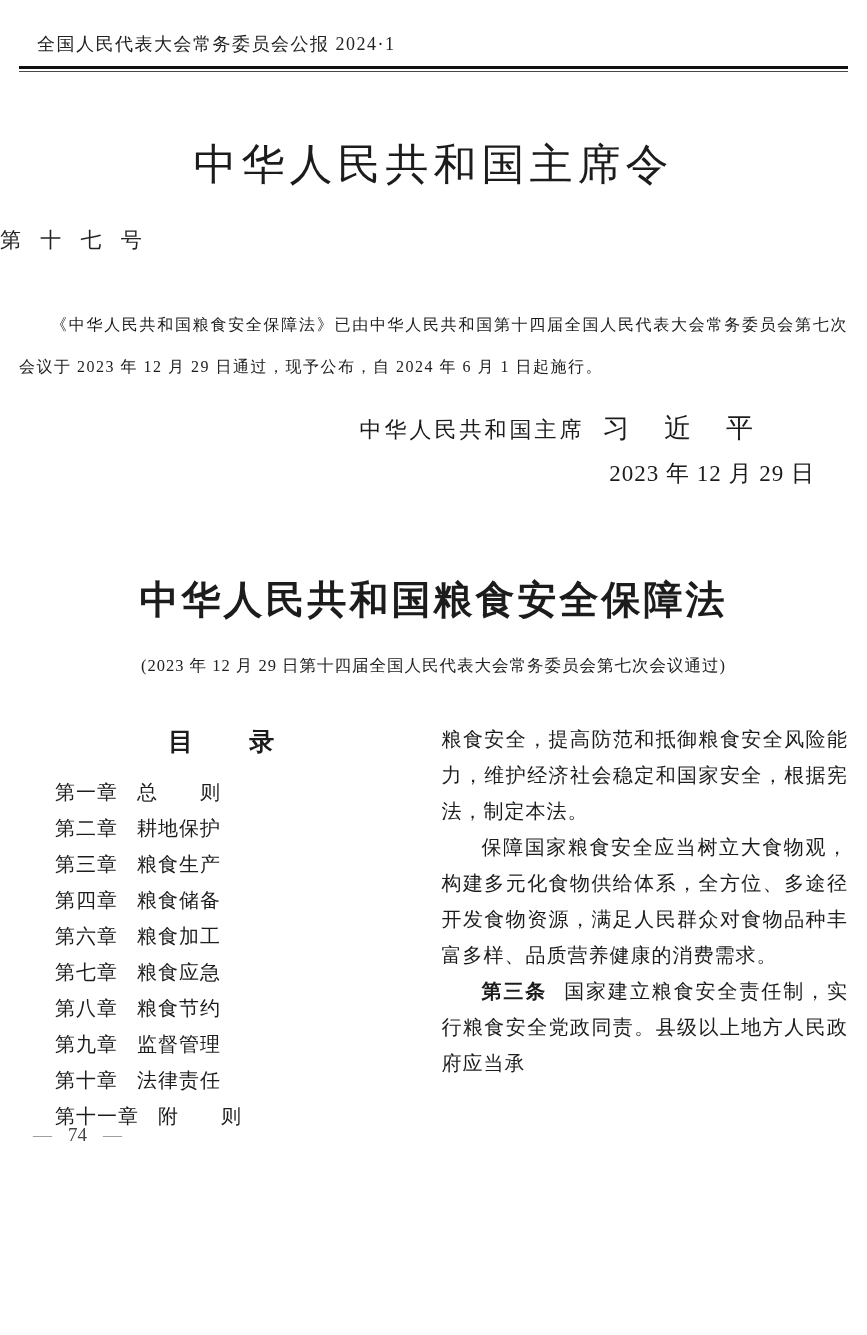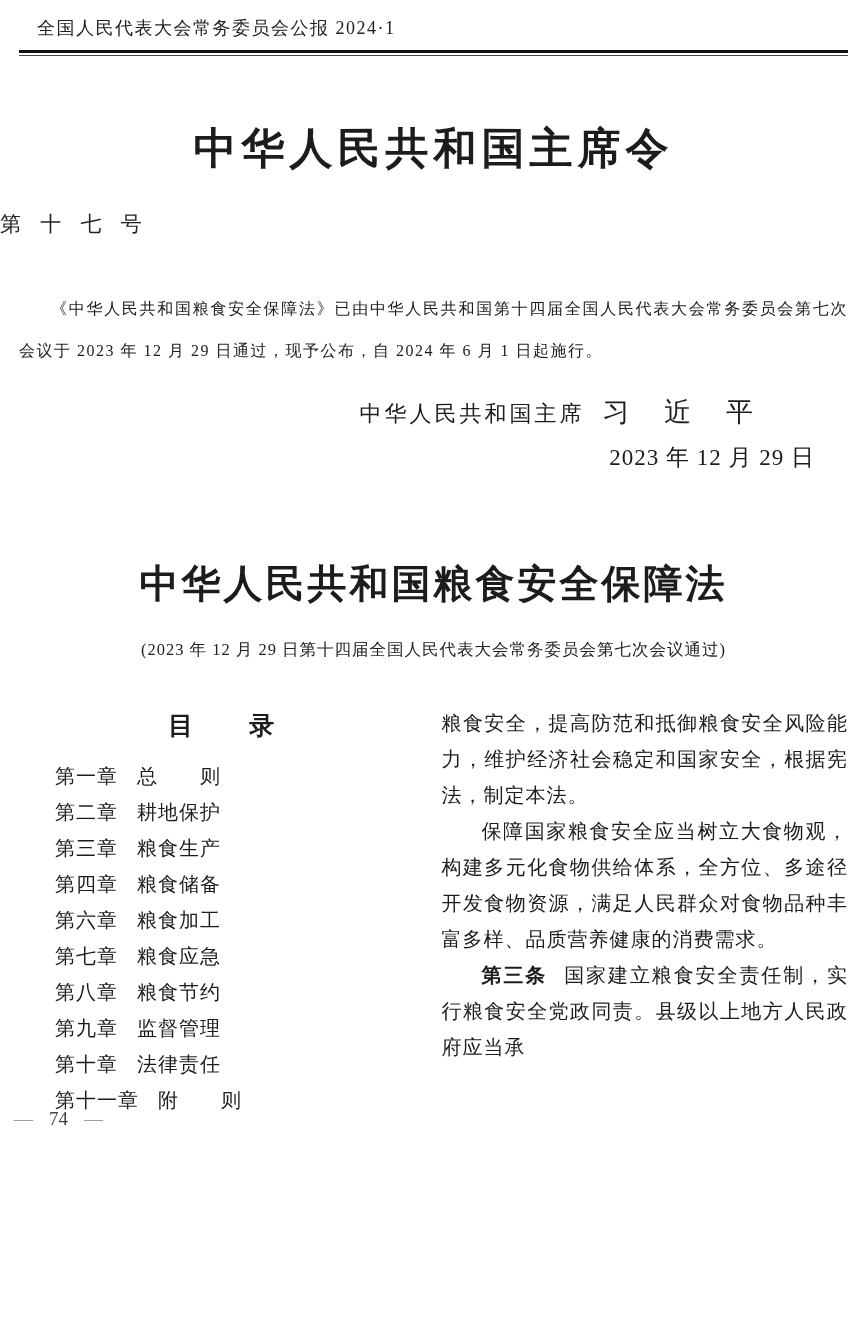--- a/index.html
+++ b/index.html
@@ -1,20 +1,20 @@
 <!DOCTYPE html>
 <html><head>
 <meta charset="utf-8">
 <style>
   html, body { margin: 0; padding: 0; background: #ffffff; }
   .page {
     position: relative;
     width: 867px;
     height: 1142px;
-    margin: 0 auto;
+    margin: 16px auto;
     background: #ffffff;
     color: #1c1c1c;
     font-family: "Liberation Serif", "DejaVu Serif", serif;
     overflow: hidden;
   }
   .running-header-text {
     padding: 16px 0 6px 37px;
     font-size: 18px;
     letter-spacing: 1.5px;
     color: #222;
@@ -22,21 +22,21 @@
   .header-rule {
     margin: 4px 19px 0 19px;
     height: 2px;
     border-top: 3px solid #101010;
     border-bottom: 1px solid #4a4a4a;
   }
   .order-title {
     margin: 64px 0 0 0;
     text-align: center;
     font-size: 43px;
-    font-weight: 700;
+    font-weight: 400;
     letter-spacing: 5px;
   }
   .order-number {
     margin-top: 32px;
     text-align: left;
     font-size: 21px;
     letter-spacing: 7px;
     color: #222;
   }
   .order-body {
@@ -116,21 +116,21 @@
   }
   .article-label {
     font-family: "Liberation Sans", "DejaVu Sans", sans-serif;
     font-weight: 700;
     margin-right: 0.85em;
   }
   .col-right p { margin: 0; text-align: justify; letter-spacing: 1px; }
   .col-right p.indent { text-indent: 2em; }
   .page-footer {
     position: absolute;
-    left: 14px;
+    left: 33px;
     bottom: 12px;
     font-size: 19px;
     color: #333;
   }
   .footer-dash { color: #9a9a9a; }
   .footer-pageno { margin: 0 16px; color: #444; }
 </style>
 </head>
 <body>
 

